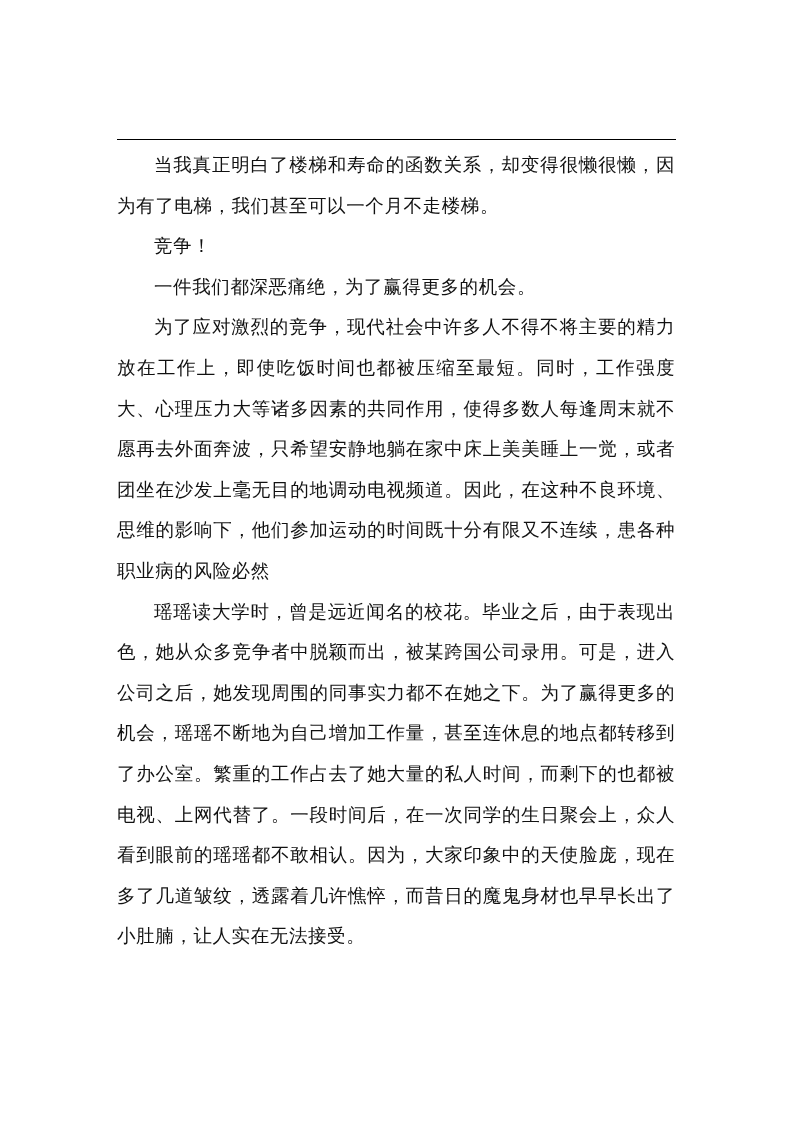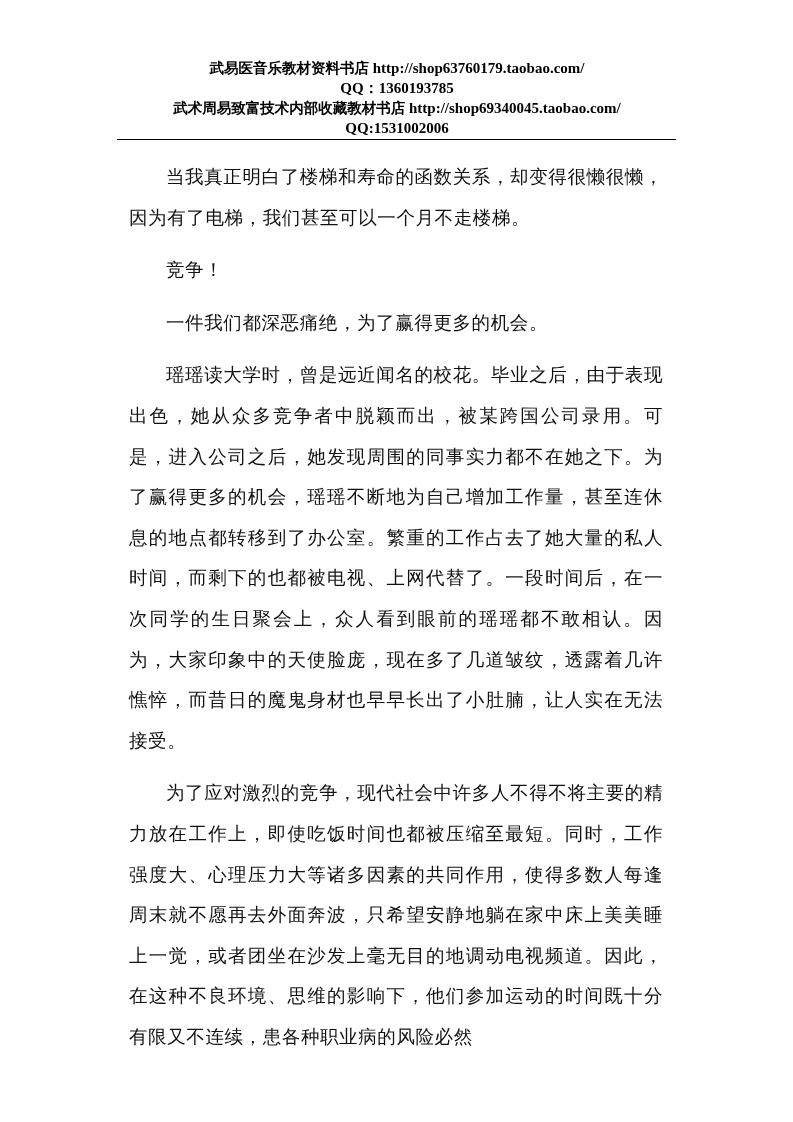--- a/index.html
+++ b/index.html
@@ -13,40 +13,28 @@
     }
     .header .line { white-space: nowrap; }
     .header .cn { font-family: "DejaVu Sans", sans-serif; font-weight: bold; font-size: 14.5px; }
     .rule { position: absolute; left: 117px; top: 139px; width: 559px; height: 0; border-top: 1.3px solid #000; }
     .body {
       position: absolute; left: 117px; top: 145px; width: 558px;
       font-family: "DejaVu Serif", "Liberation Serif", serif;
       font-size: 18.5px; line-height: 40.6px; color: #111;
       text-align: justify;
     }
-    .body p { margin: 12px; text-indent: 2em; letter-spacing: 0.6px; }
+    .body p { margin: 0; text-indent: 2em; letter-spacing: 0.6px; }
   </style>
 </head>
 <body>
 
 <div class="page">
-  <div class="header">
-    <div class="line">
-      <span class="cn">武易医音乐教材资料书店</span>
-      <span>http://shop63760179.taobao.com/</span>
-    </div>
-    <div class="line">QQ：1360193785</div>
-    <div class="line">
-      <span class="cn">武术周易致富技术内部收藏教材书店</span>
-      <span>http://shop69340045.taobao.com/</span>
-    </div>
-    <div class="line">QQ:1531002006</div>
-  </div>
   <div class="rule"></div>
 
   <div class="body">
     <p>当我真正明白了楼梯和寿命的函数关系，却变得很懒很懒，因为有了电梯，我们甚至可以一个月不走楼梯。</p>
     <p>竞争！</p>
     <p>一件我们都深恶痛绝，为了赢得更多的机会。</p>
+    <p>为了应对激烈的竞争，现代社会中许多人不得不将主要的精力放在工作上，即使吃饭时间也都被压缩至最短。同时，工作强度大、心理压力大等诸多因素的共同作用，使得多数人每逢周末就不愿再去外面奔波，只希望安静地躺在家中床上美美睡上一觉，或者团坐在沙发上毫无目的地调动电视频道。因此，在这种不良环境、思维的影响下，他们参加运动的时间既十分有限又不连续，患各种职业病的风险必然</p>
     <p>瑶瑶读大学时，曾是远近闻名的校花。毕业之后，由于表现出色，她从众多竞争者中脱颖而出，被某跨国公司录用。可是，进入公司之后，她发现周围的同事实力都不在她之下。为了赢得更多的机会，瑶瑶不断地为自己增加工作量，甚至连休息的地点都转移到了办公室。繁重的工作占去了她大量的私人时间，而剩下的也都被电视、上网代替了。一段时间后，在一次同学的生日聚会上，众人看到眼前的瑶瑶都不敢相认。因为，大家印象中的天使脸庞，现在多了几道皱纹，透露着几许憔悴，而昔日的魔鬼身材也早早长出了小肚腩，让人实在无法接受。</p>
-    <p>为了应对激烈的竞争，现代社会中许多人不得不将主要的精力放在工作上，即使吃饭时间也都被压缩至最短。同时，工作强度大、心理压力大等诸多因素的共同作用，使得多数人每逢周末就不愿再去外面奔波，只希望安静地躺在家中床上美美睡上一觉，或者团坐在沙发上毫无目的地调动电视频道。因此，在这种不良环境、思维的影响下，他们参加运动的时间既十分有限又不连续，患各种职业病的风险必然</p>
   </div>
 </div>
 
 </body></html>

